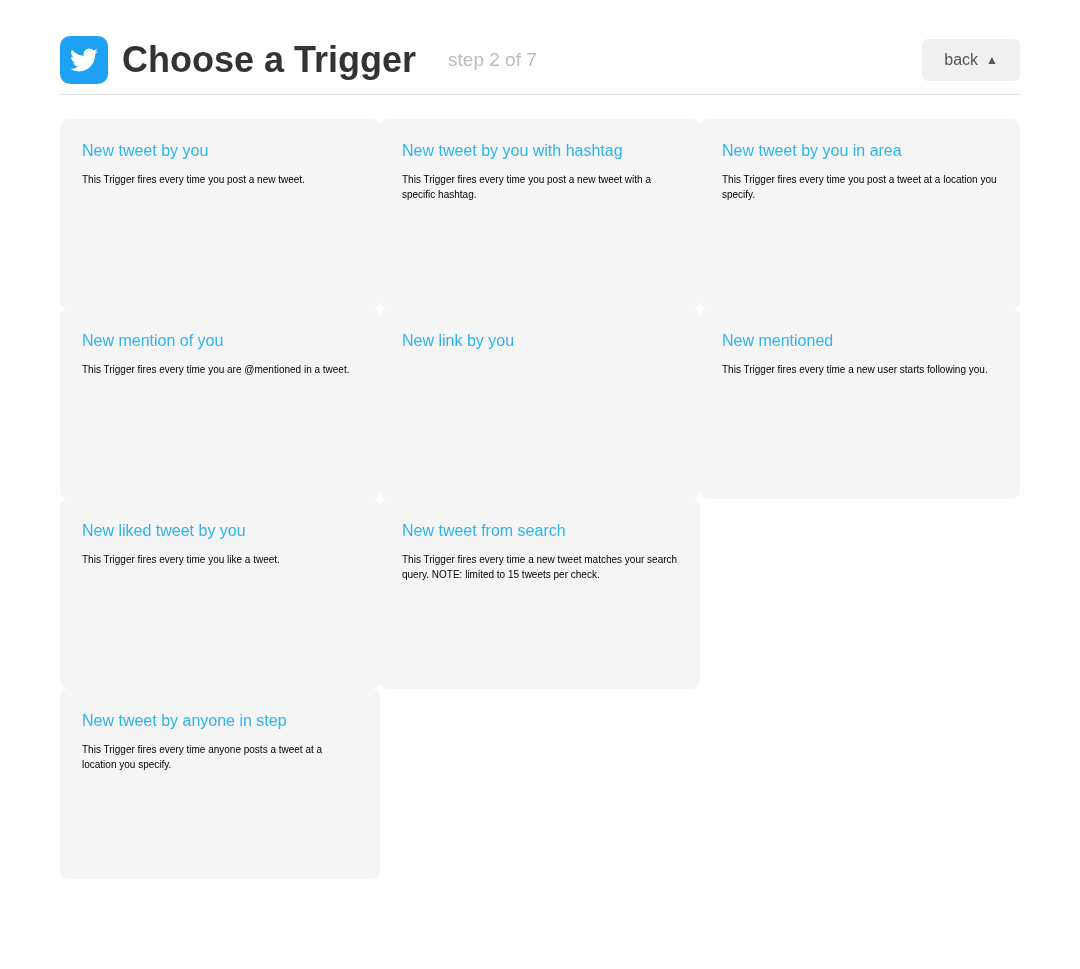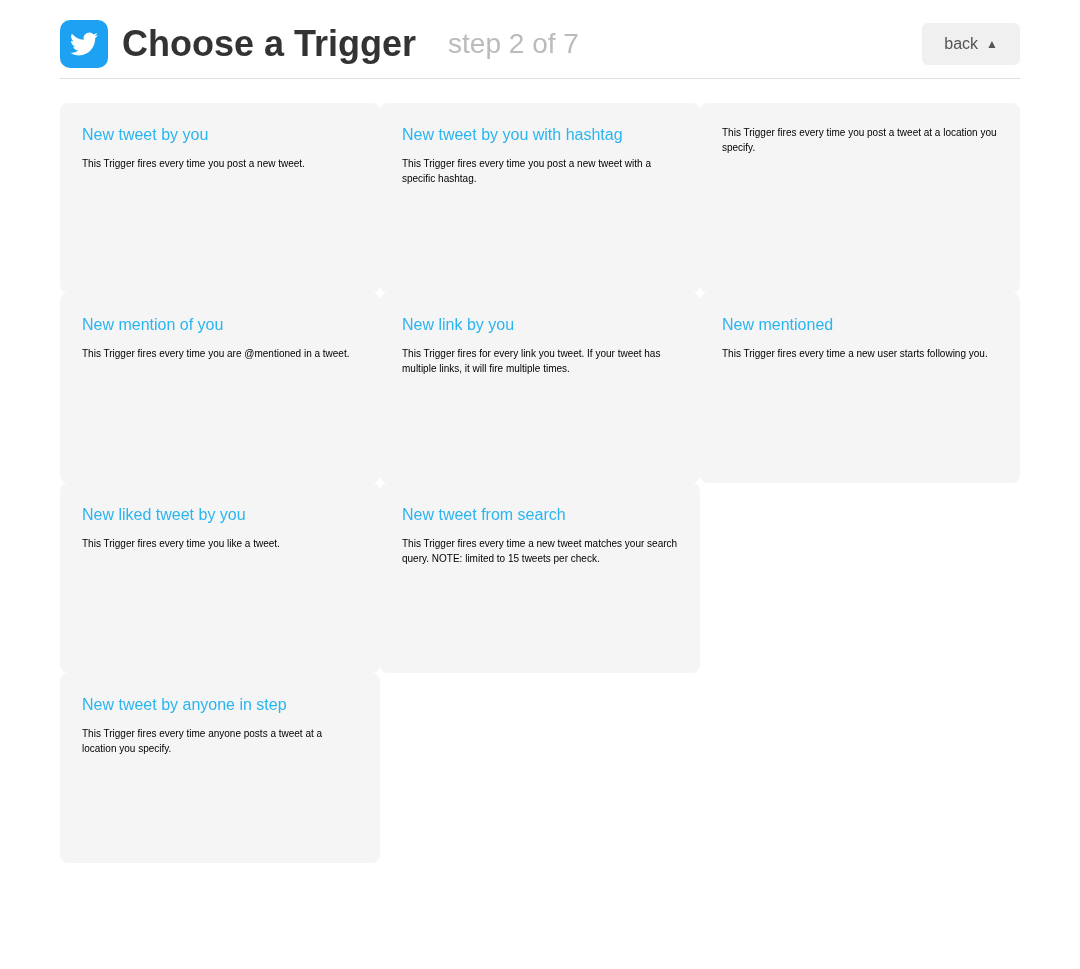--- a/index.html
+++ b/index.html
@@ -11,21 +11,21 @@
     body {
       font-family: -apple-system, BlinkMacSystemFont, "Segoe UI", Helvetica, Arial, sans-serif;
       background: #ffffff;
       color: #333;
       width: 1080px;
       min-height: 969px;
     }
 
     .page-container {
       max-width: 1080px;
-      margin: 0 auto;
+      margin: 16px auto;
       padding: 20px 60px 40px 60px;
     }
 
     .header {
       display: flex;
       align-items: center;
       justify-content: space-between;
       margin-bottom: 24px;
       padding-bottom: 10px;
       border-bottom: 1px solid #e0e0e0;
@@ -54,21 +54,21 @@
       fill: white;
     }
 
     .page-title {
       font-size: 36px;
       font-weight: 600;
       color: #333;
     }
 
     .step-indicator {
-      font-size: 28px;
+      font-size: 19px;
       color: #bbb;
       font-weight: 300;
       margin-left: 18px;
     }
 
     .back-button {
       background: #f0f0f0;
       border: none;
       border-radius: 6px;
       padding: 12px 22px;
@@ -135,29 +135,29 @@
   <div class="trigger-grid" id="trigger-grid">
   <div class="trigger-card">
         <div class="trigger-card-title">New tweet by you</div>
         <div class="trigger-card-desc">This Trigger fires every time you post a new tweet.</div>
       </div>
       <div class="trigger-card">
         <div class="trigger-card-title">New tweet by you with hashtag</div>
         <div class="trigger-card-desc">This Trigger fires every time you post a new tweet with a specific hashtag.</div>
       </div>
       <div class="trigger-card">
+        <div class="trigger-card-title">New tweet by you in area</div>
         <div class="trigger-card-desc">This Trigger fires every time you post a tweet at a location you specify.</div>
       </div>
       <div class="trigger-card">
         <div class="trigger-card-title">New mention of you</div>
         <div class="trigger-card-desc">This Trigger fires every time you are @mentioned in a tweet.</div>
       </div>
       <div class="trigger-card">
         <div class="trigger-card-title">New link by you</div>
-        <div class="trigger-card-desc">This Trigger fires for every link you tweet. If your tweet has multiple links, it will fire multiple times.</div>
       </div>
       <div class="trigger-card">
         <div class="trigger-card-title">New mentioned</div>
         <div class="trigger-card-desc">This Trigger fires every time a new user starts following you.</div>
       </div>
       <div class="trigger-card">
         <div class="trigger-card-title">New liked tweet by you</div>
         <div class="trigger-card-desc">This Trigger fires every time you like a tweet.</div>
       </div>
       <div class="trigger-card">

